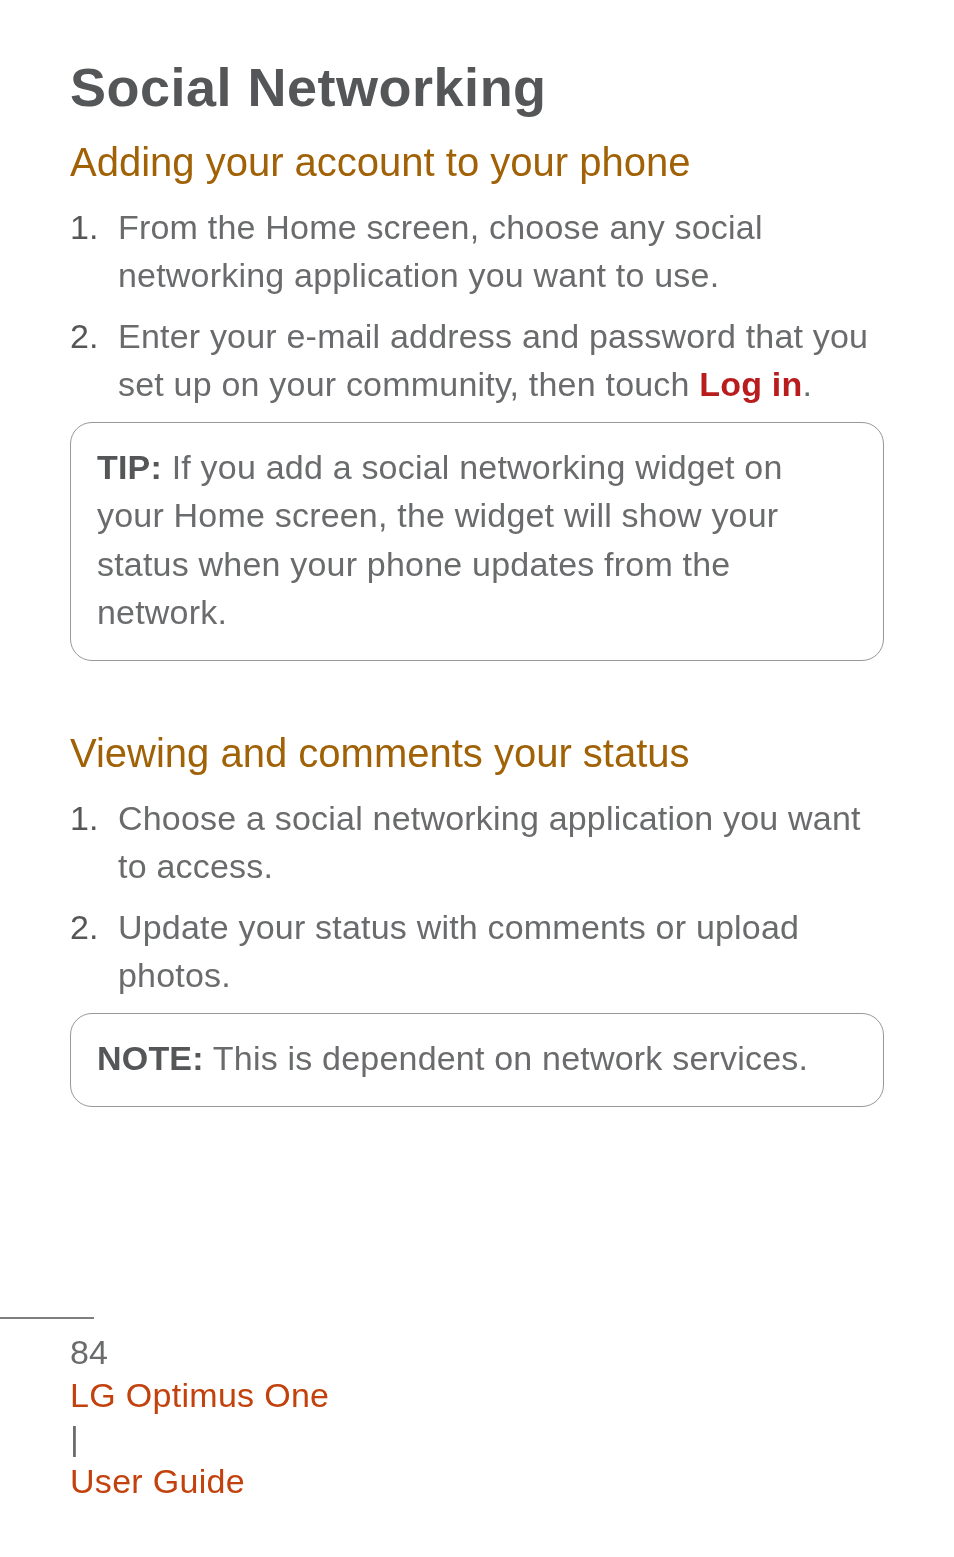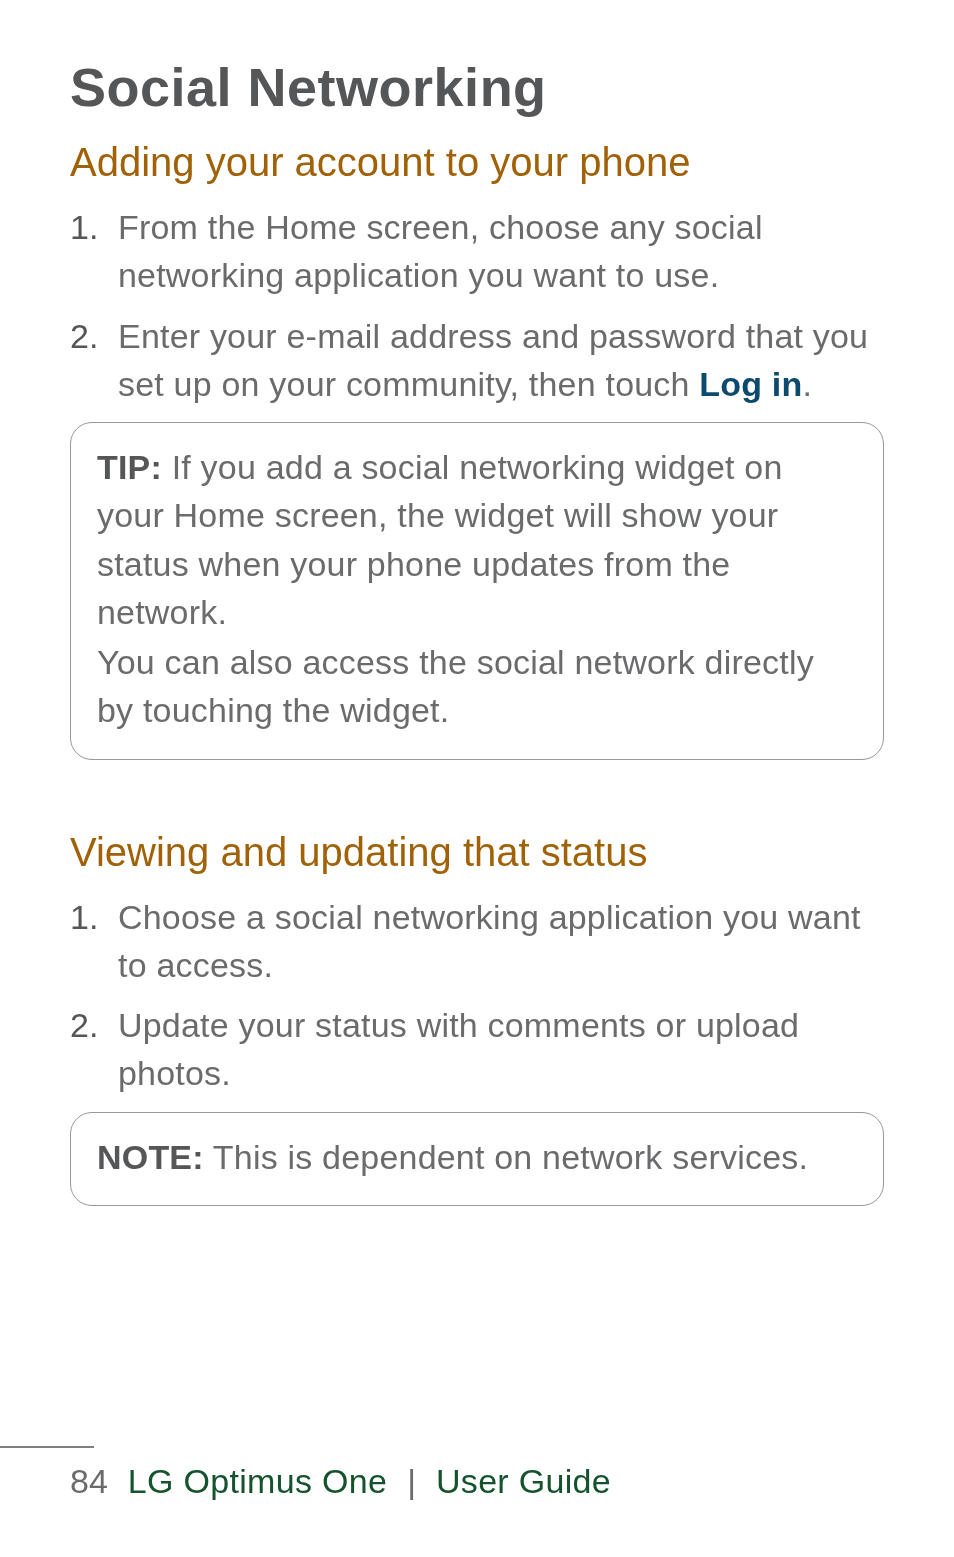--- a/index.html
+++ b/index.html
@@ -3,30 +3,30 @@
 <meta charset="utf-8">
 <style>
   * { margin: 0; padding: 0; box-sizing: border-box; }
   html, body { width: 954px; height: 1557px; background: #fff; font-family: "Helvetica Neue", Arial, sans-serif; color: #595a5c; }
   .page { position: relative; width: 954px; height: 1557px; padding: 56px 70px 14px 70px; }
   h1 { font-size: 54px; font-weight: 700; letter-spacing: 0.5px; margin-bottom: 22px; color: #555658; }
   h2 { font-size: 40px; font-weight: 500; margin-bottom: 18px; color: #a16207; }
   ol { list-style: none; margin-bottom: 14px; }
   ol > li { position: relative; padding-left: 48px; font-size: 34px; font-weight: 300; line-height: 1.42; margin-bottom: 12px; color: #6a6b6d; letter-spacing: 0.2px; }
   ol > li .num { position: absolute; left: 0; top: 0; font-weight: 500; font-size: 34px; color: #555658; }
-  ol > li .bold { font-weight: 700; color: #0c4a6e; margin-top: 38px; }
+  ol > li .bold { font-weight: 700; color: #b91c1c; margin-top: 38px; }
   .callout { border: 1.8px solid #979899; border-radius: 22px; padding: 20px 26px 24px 26px; font-size: 34px; font-weight: 300; line-height: 1.42; color: #6a6b6d; margin-bottom: 30px; letter-spacing: 0.2px; }
   .callout .lead { font-weight: 700; color: #555658; }
   .callout p + p { margin-top: 2px; }
   .gap { height: 40px; }
   .footer { position: absolute; left: 0; right: 0; bottom: 56px; }
   .footer .rule { height: 2px; background: #7d7e80; margin-left: 0; width: 94px; }
-  .footer .line { display: flex; align-items: baseline; gap: 20px; padding-left: 70px; margin-top: 14px; }
+  .footer .line { display: flex; align-items: baseline; gap: 4px; padding-left: 70px; margin-top: 14px; flex-direction: column; }
   .footer .pn { font-size: 34px; font-weight: 400; color: #6a6b6d; }
-  .footer .title { font-size: 34px; font-weight: 300; color: #14532d; letter-spacing: 0.3px; }
+  .footer .title { font-size: 34px; font-weight: 300; color: #c2410c; letter-spacing: 0.3px; }
   .footer .sep { font-size: 34px; font-weight: 300; color: #6a6b6d; }
 </style>
 </head>
 <body>
 
 <div class="page">
 
   <h1>Social Networking</h1>
 
   <h2>Adding your account to your phone</h2>
@@ -39,26 +39,25 @@
     <li>
       <span class="num">2.</span>
       <span>Enter your e-mail address and password that you set up on your community, then touch </span><span class="bold">Log in</span><span>.</span>
     </li>
   </ol>
 
   <div class="callout">
     <p>
       <span class="lead">TIP:</span><span> If you add a social networking widget on your Home screen, the widget will show your status when your phone updates from the network.</span>
     </p>
-    <p>You can also access the social network directly by touching the widget.</p>
   </div>
 
   <div class="gap"></div>
 
-  <h2>Viewing and updating that status</h2>
+  <h2>Viewing and comments your status</h2>
 
   <ol>
     <li>
       <span class="num">1.</span>
       <span>Choose a social networking application you want to access.</span>
     </li>
     <li>
       <span class="num">2.</span>
       <span>Update your status with comments or upload photos.</span>
     </li>

